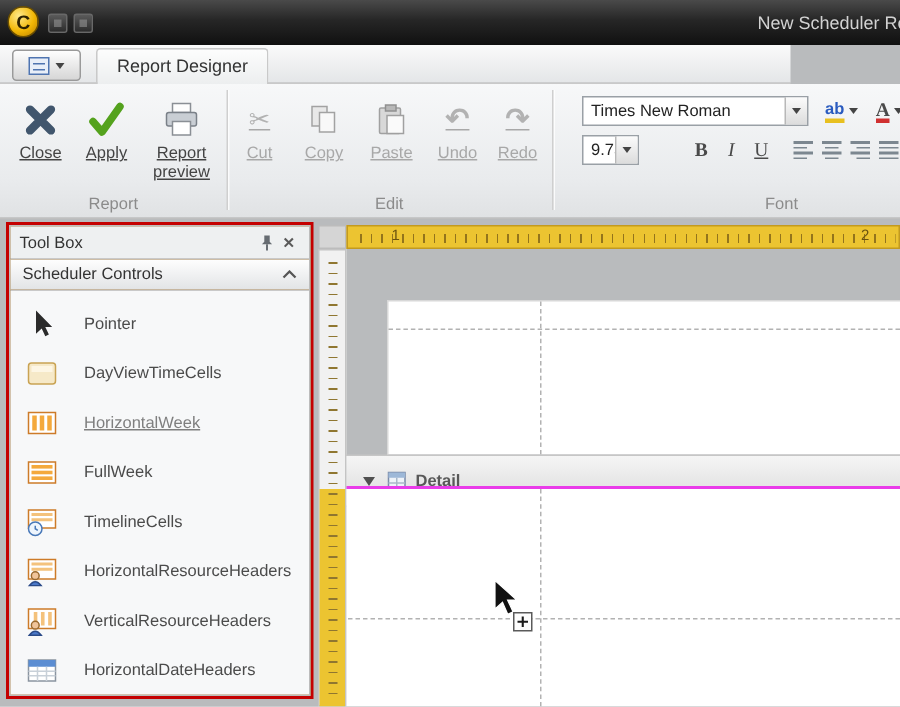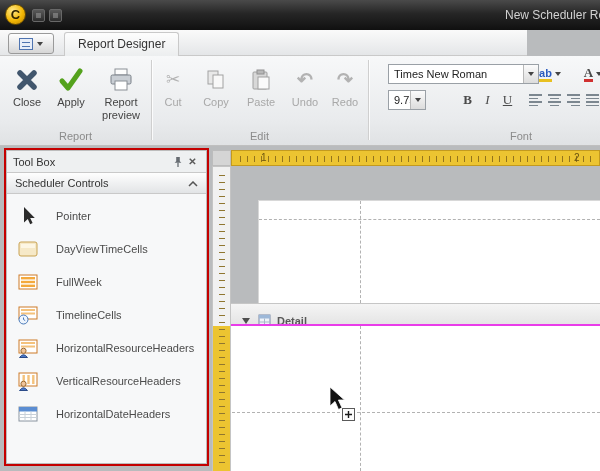--- a/index.html
+++ b/index.html
@@ -31,21 +31,21 @@
   .darr { width:0; height:0; border-left:3px solid transparent; border-right:3px solid transparent; border-top:4px solid #444; }
   #tab-report-designer { left:64px; top:2px; height:25px; padding:0 13px; line-height:23px;
     background:linear-gradient(#fdfdfd,#eceeef); border:1px solid #c9c9c9; border-bottom:1px solid #eceeef;
     border-radius:3px 3px 0 0; font-size:12px; color:#333; }
 
   
   #ribbon { left:0; top:56px; width:600px; height:90px;
     background:linear-gradient(#f7f8f9,#e9ebed 72%,#e0e2e4); border-bottom:1px solid #bfbfbf; }
   .rgroup-sep { top:4px; height:80px; width:1px; background:#cfcfcf; box-shadow:1px 0 0 rgba(255,255,255,.8); }
   .big-btn { top:5px; height:66px; display:flex; flex-direction:column; align-items:center;
-    text-align:center; color:#444; border-radius:3px; }
+    text-align:center; color:#444; border-radius:3px;text-decoration:underline; }
   .big-btn .bicon { height:33px; display:flex; align-items:center; justify-content:center; margin-top:2px; }
   .big-btn .blabel { line-height:13px; }
   .big-btn.disabled { color:#a8a8a8;text-align:right; }
   .glabel { top:74px; text-align:center; color:#8b8b8b; }
   .glyph { font-size:19px; color:#b2b2b2; line-height:1; }
   .scissors::before { content:"✂"; font-size:17px; }
   .undo-g::before { content:"↶"; font-weight:bold; }
   .redo-g::before { content:"↷"; font-weight:bold; }
 
   .combo { position:absolute; border:1px solid #9aa0a6; background:#fff; display:flex; align-items:center; height:20px; }
@@ -190,21 +190,21 @@
     <div class="abs glabel" style="left:151px; width:217px;">Edit</div>
 
     <div class="abs rgroup-sep" style="left:368px;"></div>
 
     <div class="combo" style="left:388px; top:8px; width:151px;">
       <span class="cval">Times New Roman</span>
       <span class="cdrop">
           <span class="darr"></span>
         </span>
     </div>
-    <div class="small-btn" style="left:536px; top:8px; width:28px;">
+    <div class="small-btn" style="left:547px; top:8px; width:28px;">
       <span style="font-weight:bold; color:#2a5bbf; border-bottom:3px solid #e8c020; line-height:12px;">ab</span>
       <span class="darr" style="margin-left:3px;"></span>
     </div>
     <div class="small-btn" style="left:578px; top:8px; width:30px;">
       <span class="serif" style="font-weight:bold; border-bottom:3px solid #d03030; line-height:13px;">A</span>
       <span class="darr" style="margin-left:3px;"></span>
     </div>
 
     <div class="combo" style="left:388px; top:34px; width:38px;">
       <span class="cval">9.75</span>
@@ -326,20 +326,31 @@
         <div class="tb-item">
           <span class="ticon">
             <svg width="22" height="20">
               <rect x="2" y="3" width="18" height="14" rx="2" fill="#f6e9c8" stroke="#c9a353"></rect>
               <rect x="4" y="5" width="14" height="4" fill="#fdf6e4"></rect>
             </svg>
           </span>
           <span class="tlabel">DayViewTimeCells</span>
         </div>
 
+        <div class="tb-item active">
+          <span class="ticon">
+            <svg width="22" height="20">
+              <rect x="2" y="3" width="18" height="14" fill="#fff" stroke="#cd7b29"></rect>
+              <rect x="4.5" y="5" width="3" height="10" fill="#f4a93c"></rect>
+              <rect x="9.5" y="5" width="3" height="10" fill="#f4a93c"></rect>
+              <rect x="14.5" y="5" width="3" height="10" fill="#f4a93c"></rect>
+            </svg>
+          </span>
+          <span class="tlabel">HorizontalWeek</span>
+        </div>
 
         <div class="tb-item">
           <span class="ticon">
             <svg width="22" height="20">
               <rect x="2" y="3" width="18" height="14" fill="#fff" stroke="#cd7b29"></rect>
               <rect x="4" y="5" width="14" height="2.4" fill="#f4a93c"></rect>
               <rect x="4" y="8.8" width="14" height="2.4" fill="#f4a93c"></rect>
               <rect x="4" y="12.6" width="14" height="2.4" fill="#f4a93c"></rect>
             </svg>
           </span>

